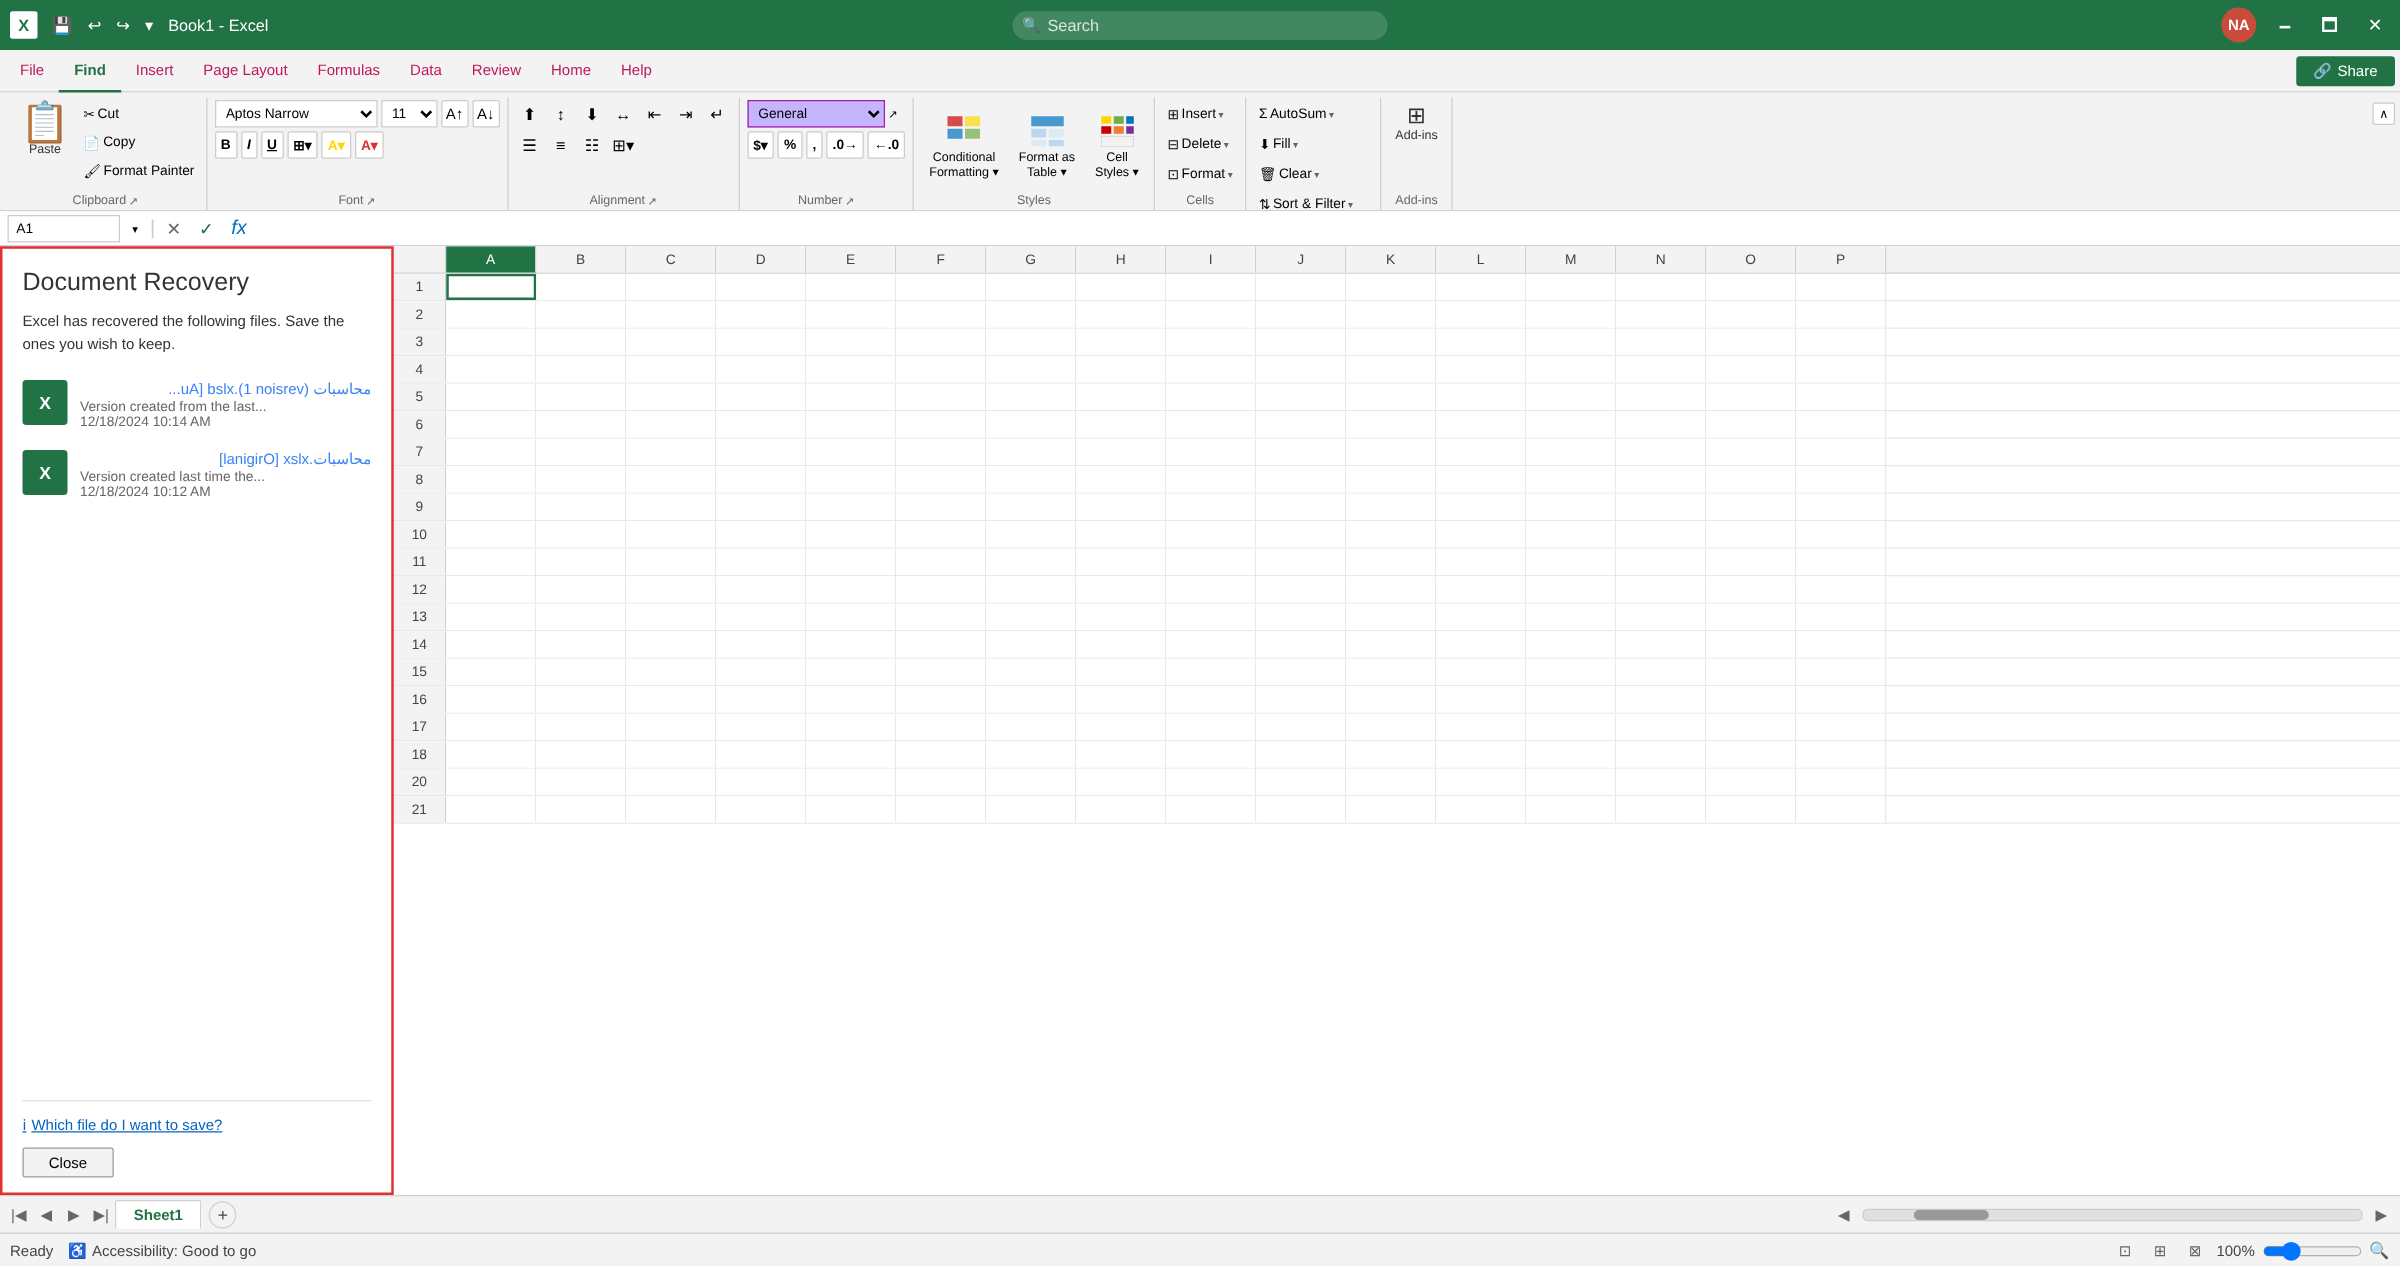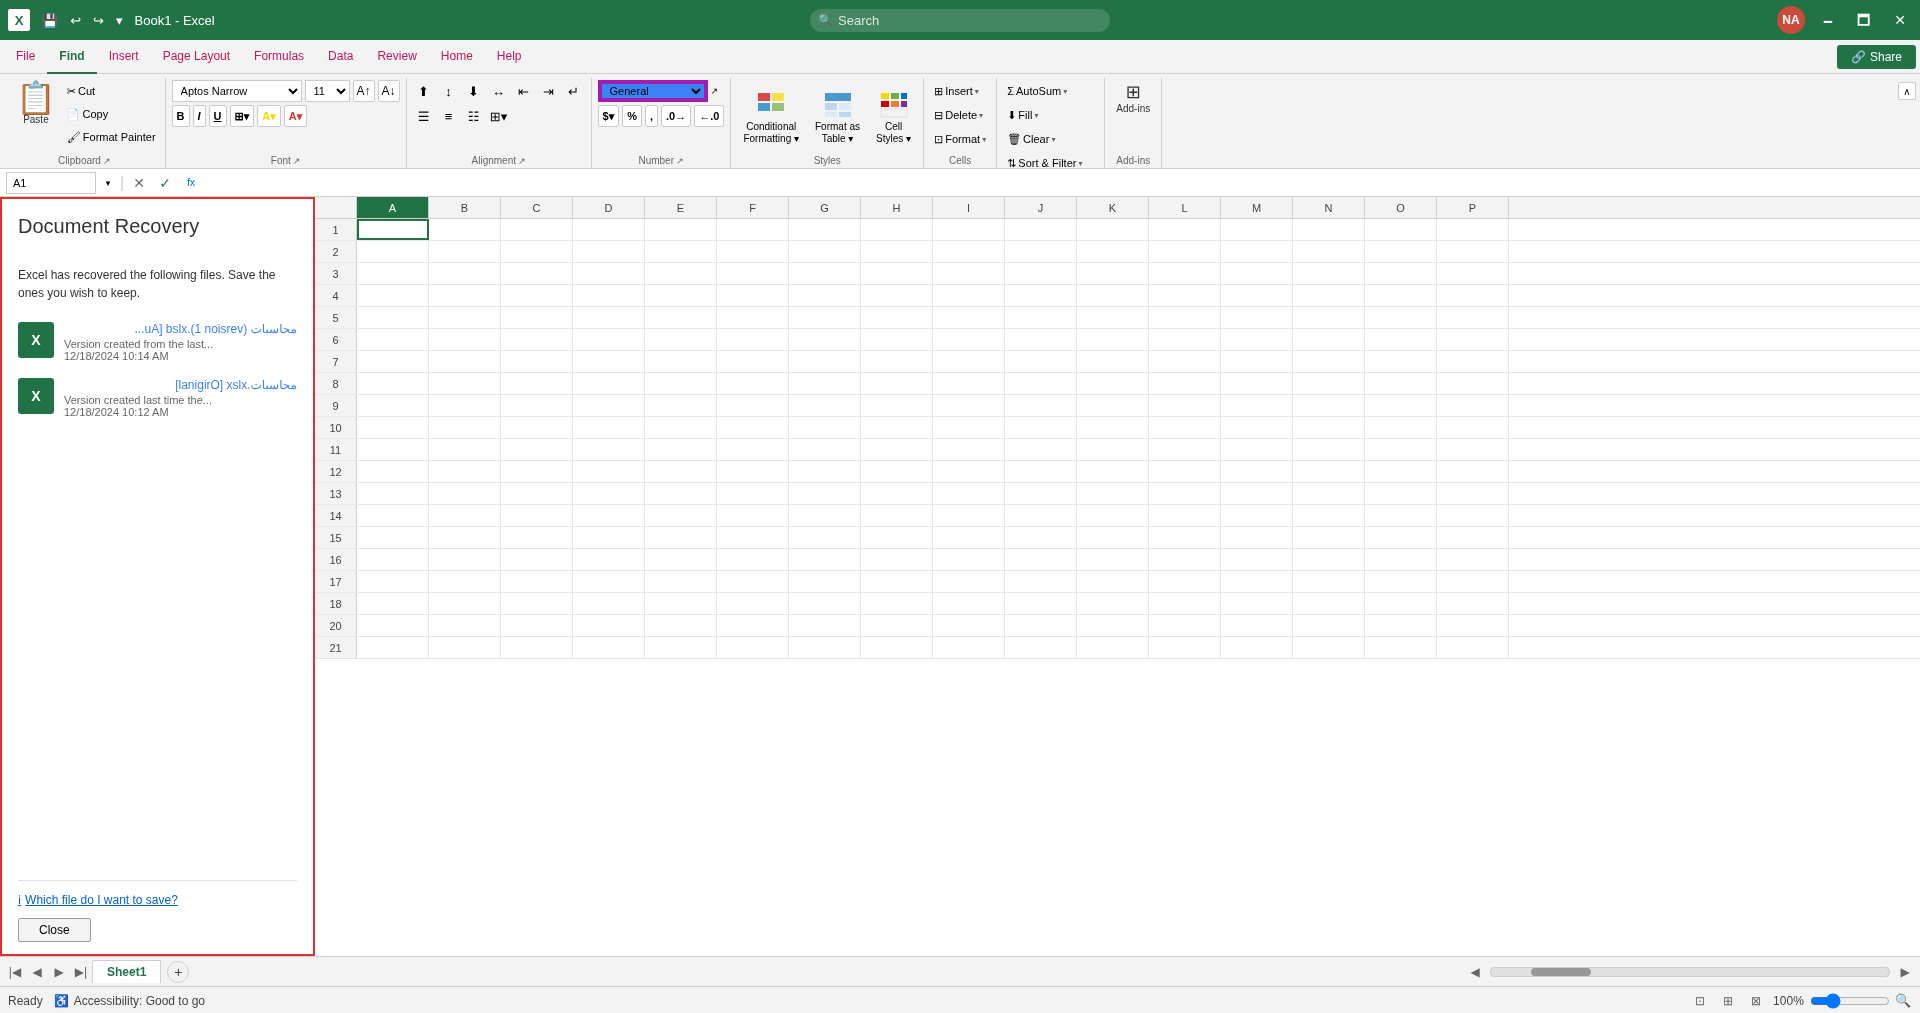--- a/index.html
+++ b/index.html
@@ -221,22 +221,22 @@
       cursor: pointer;
       font-size: 13px;
       display: flex; align-items: center; justify-content: center;
       border-radius: 2px;
     }
 
     .num-select {
       width: 110px;
       height: 22px;
       font-size: 11px;
-      border: 4px solid #a21caf;
-      background: #3b82f6;
+      border: 1px solid #a21caf;
+      background: #c4b5fd;
       padding: 0 4px;
     }
 
     
     .formula-bar {
       display: flex;
       align-items: center;
       height: 28px;
       background: white;
       border-bottom: 1px solid #d0d0d0;
@@ -279,21 +279,21 @@
       display: flex;
       flex-direction: column;
       padding: 16px 16px 12px;
       position: relative;
       z-index: 10;
     }
     .doc-recovery-title {
       font-size: 20px;
       font-weight: 400;
       color: #333;
-      margin-bottom: 28px;
+      margin-bottom: 10px;
       font-family: 'Segoe UI', Arial, sans-serif;
     }
     .doc-recovery-desc {
       font-size: 12px;
       color: #333;
       margin-bottom: 20px;
       line-height: 1.5;
     }
     .recovery-file {
       display: flex;
@@ -858,21 +858,21 @@
   </div>
 </div>
 
 <div class="formula-bar">
   <input class="name-box" value="A1" style="">
   <button class="small-btn" style="width:16px;height:22px;font-size:9px;border:none;">▾</button>
   <span style="color:#ccc; font-size:16px;">|</span>
   <div class="formula-icons">
     <button class="small-btn" style="border:none;background:none;font-size:14px;color:#666;">✕</button>
     <button class="small-btn" style="border:none;background:none;font-size:14px;color:#217346;">✓</button>
-    <button class="small-btn" style="border:none;background:none;font-size:10px;color:#0070c0;">fx</button>
+    <button class="small-btn" style="border:none;background:none;font-size:16px;font-style:italic;color:#0070c0;">fx</button>
   </div>
   <input class="formula-input" value="" style="">
 </div>
 
 <div class="main-area">
 
   <div class="doc-recovery">
     <h2 class="doc-recovery-title">Document Recovery</h2>
     <p class="doc-recovery-desc">Excel has recovered the following files.  Save the ones you wish to keep.</p>
 

